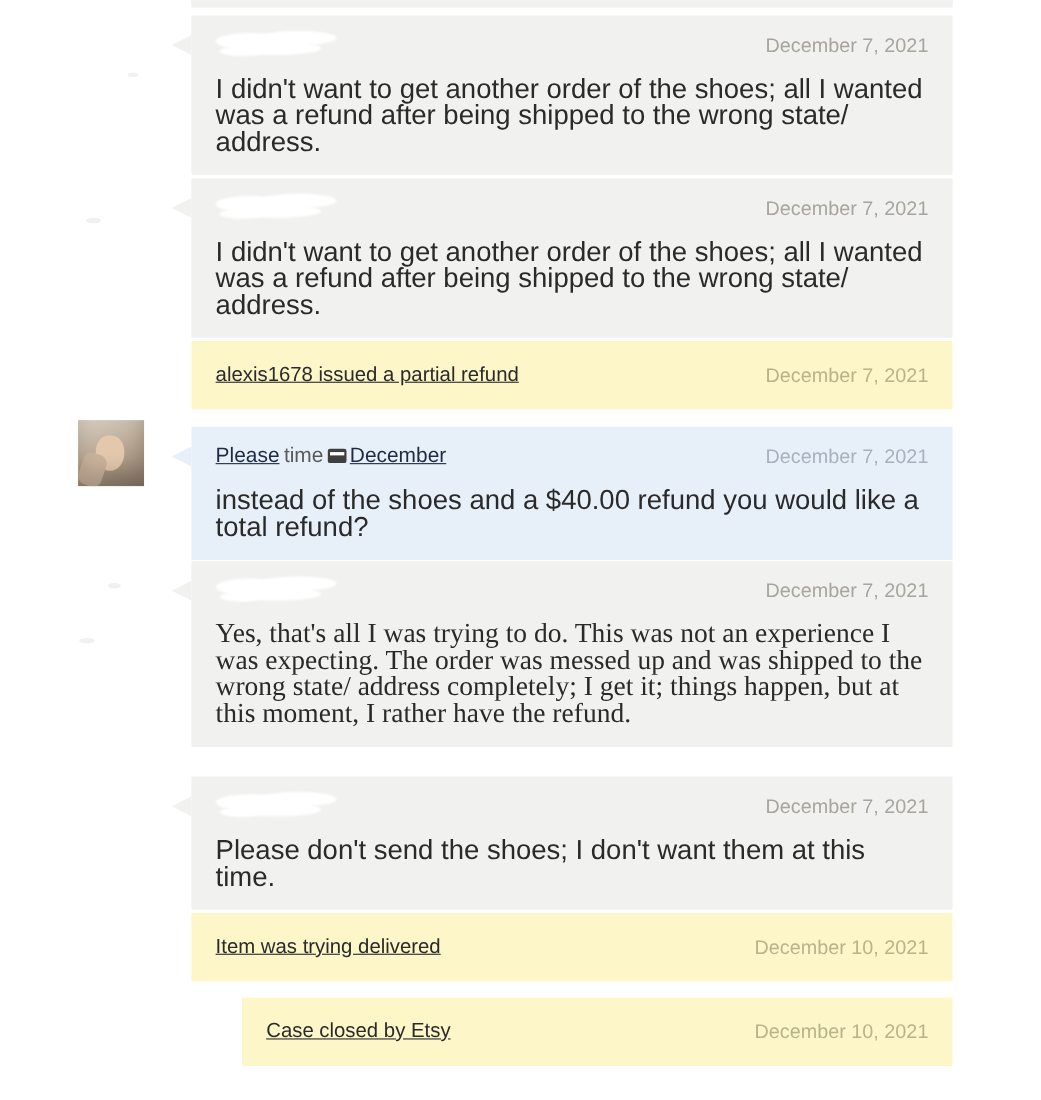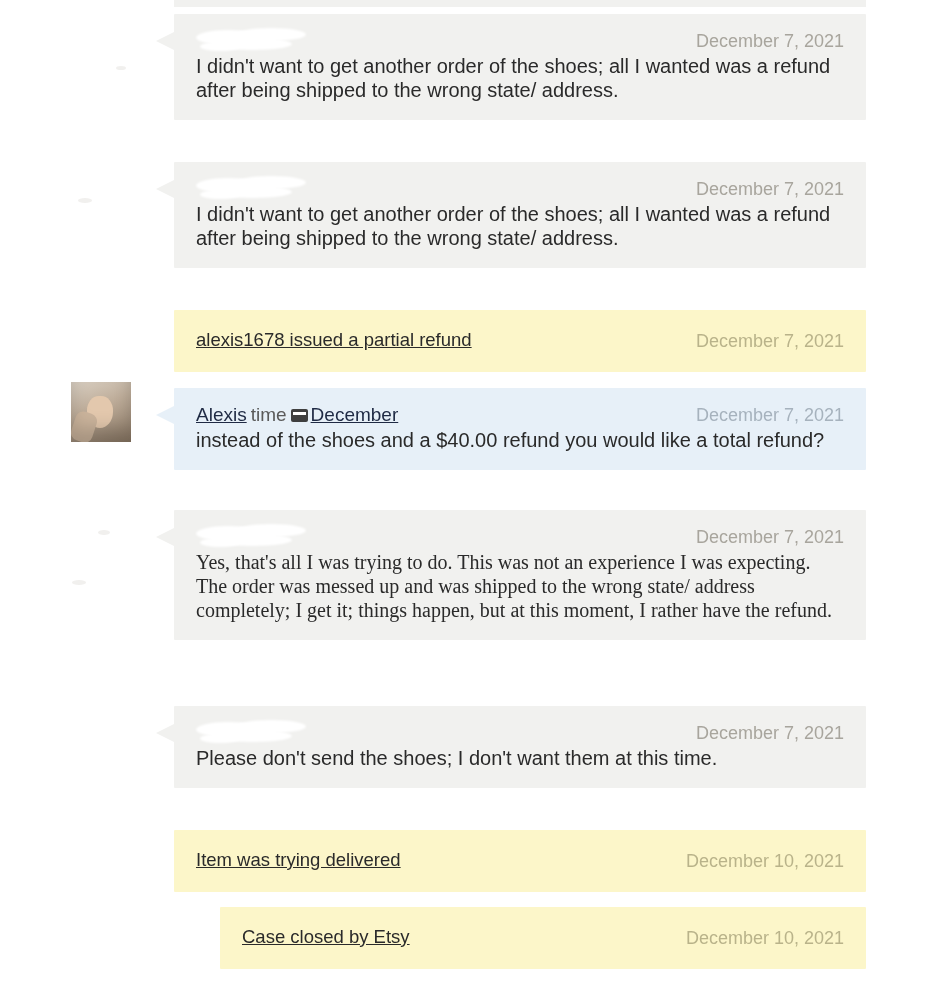--- a/index.html
+++ b/index.html
@@ -86,24 +86,24 @@
     font-size: 18px;
     color: #a8a59d;
     line-height: 26px;
     white-space: nowrap;
     padding-left: 16px;
   }
   .note .date { color: #b9b38a; }
   .seller .date { color: #a6b2bd; }
 
   .body {
-    font-size: 20px;
+    font-size: 25px;
     line-height: 24px;
     color: #2a2a2a;
-    margin-top: 0;
+    margin-top: 15px;
     max-width: 650px;
   }
   .note .label, .note-row .label {
     font-size: 18.5px;
     color: #2a2a2a;
     line-height: 24px;
     text-decoration: underline;
   }
 
   
@@ -235,21 +235,21 @@
     <div class="hair"></div>
     <div class="face"></div>
     <div class="arm"></div>
     <div class="shadow"></div>
   </div>
   <div class="msg" style="top:388px;">
     <div class="bubble seller">
       <div class="tail"></div>
       <div class="bhead">
         <div class="who">
-          <a href="#">Alexis</a><span class="from">time</span><a href="#"><span class="shopicon"></span><span>December</span></a>
+          <a href="#">Please</a><span class="from">time</span><a href="#"><span class="shopicon"></span><span>December</span></a>
         </div>
         <div class="date">December 7, 2021</div>
       </div>
       <div class="body">instead of the shoes and a $40.00 refund you would like a total refund?</div>
     </div>
   </div>
 
   <div class="msg" style="top:510px;">
     <div class="bubble buyer">
       <div class="tail"></div>

